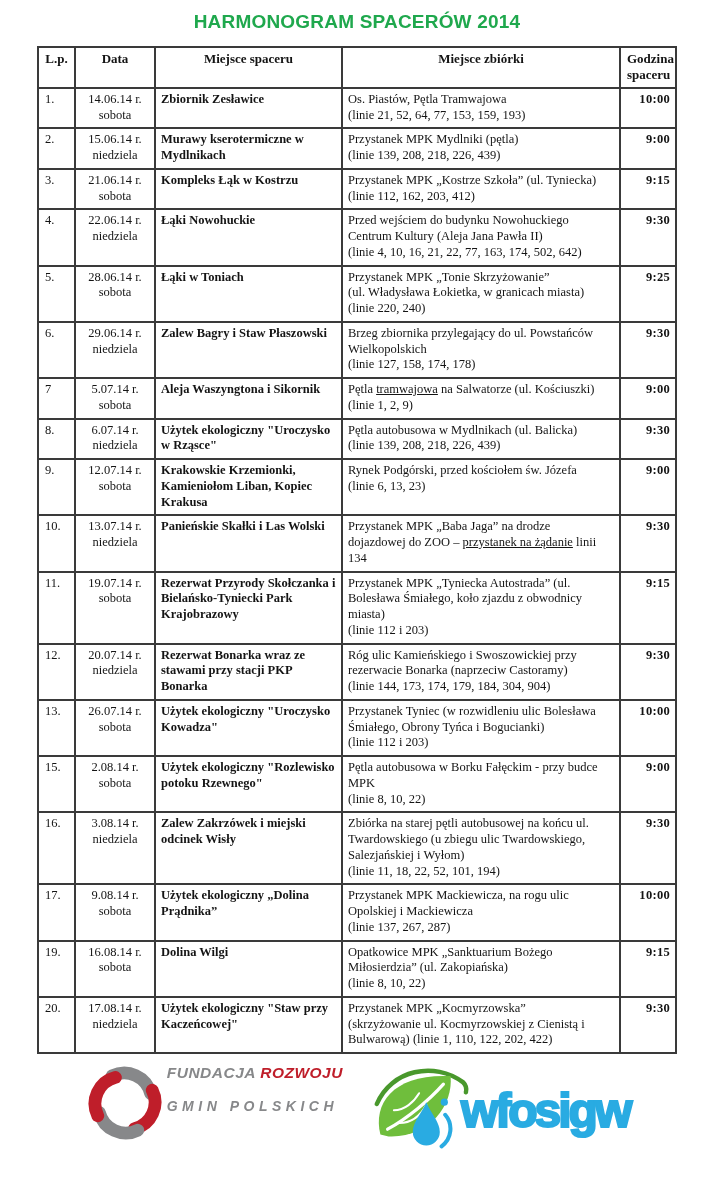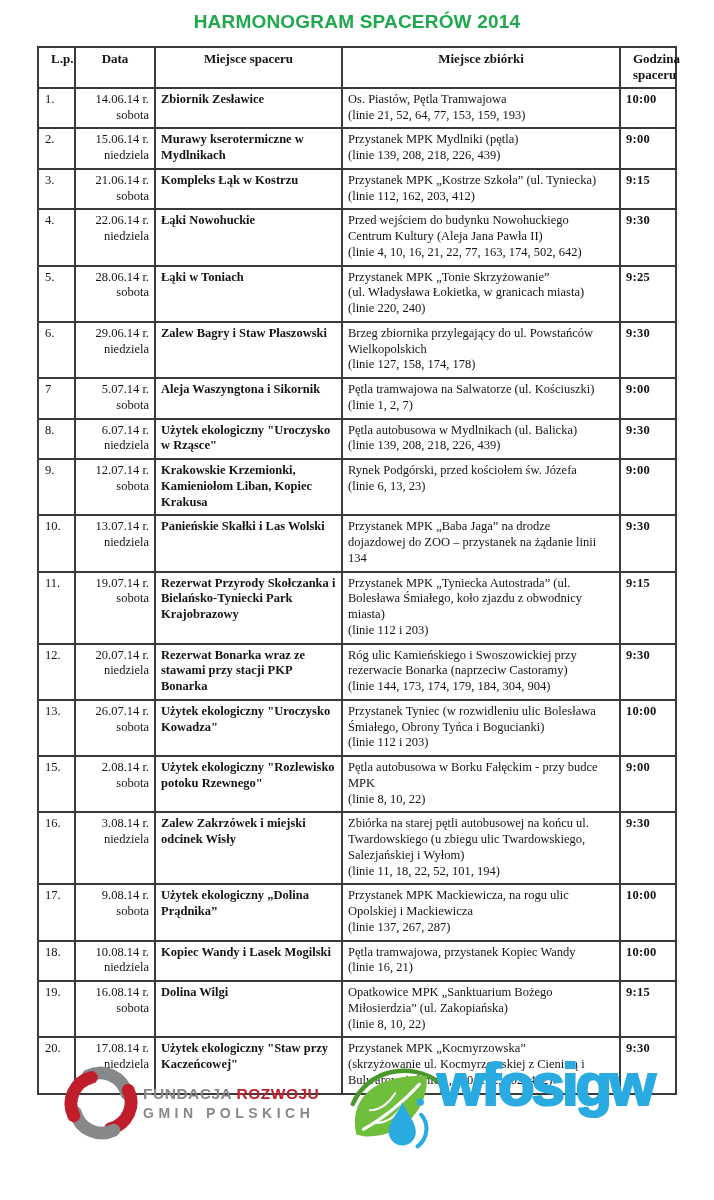--- a/index.html
+++ b/index.html
@@ -11,40 +11,40 @@
   html,body{margin:0;padding:0;}
   body{width:714px;height:1200px;background:#ffffff;color:var(--text);
        font-family:"Liberation Serif", serif;}
   .page{position:relative;width:714px;height:1155px;overflow:hidden;background:#fff;}
   .doc-title{font-family:"Liberation Sans", sans-serif;font-weight:bold;
        font-size:19px;letter-spacing:0.2px;color:var(--title-green);
        text-align:center;margin:11px 0 13px 0;}
   table.schedule{border-collapse:collapse;margin:0 auto;width:638px;table-layout:fixed;}
   .schedule th,.schedule td{border:2px solid var(--border);vertical-align:top;
        padding:3px 5px 4px 5px;font-size:12.5px;line-height:1.26;}
-  .schedule th{font-size:13px;font-weight:bold;text-align:center;padding:3px 12px;}
+  .schedule th{font-size:13px;font-weight:bold;text-align:center;padding:3px 6px;}
   td.c-lp{padding-left:6px;}
-  td.c-date{text-align:right;}
+  td.c-date{text-align:center;}
   td.c-place{font-weight:bold;}
-  td.c-time{font-weight:bold;text-align:left;letter-spacing:0.3px;}
+  td.c-time{font-weight:bold;text-align:right;letter-spacing:0.3px;}
   .mline{display:block;}
-  .u{}
+  .u{text-decoration:underline;}
   
   .footer{position:absolute;left:0;right:0;bottom:6px;height:92px;
        display:flex;align-items:center;justify-content:center;gap:26px;}
-  .frgp{display:flex;align-items:center;gap:2px;}
+  .frgp{display:flex;gap:2px;font-style:italic;}
   .frgp-text{font-family:"Liberation Sans", sans-serif;line-height:1.25;}
   .frgp-l1{font-size:15.5px;font-weight:bold;letter-spacing:0.5px;color:var(--frgp-gray);}
   .frgp-l1 .red{color:var(--frgp-red);}
-  .frgp-l2{font-size:14px;font-weight:bold;letter-spacing:4.5px;color:var(--frgp-gray);margin-top:2px;}
+  .frgp-l2{font-size:14px;font-weight:bold;letter-spacing:4.5px;color:var(--frgp-gray);margin-top:16px;}
   .wfos{display:flex;align-items:flex-start;}
   .wfos svg{margin-top:2px;margin-right:-10px;}
   .wfos-text{display:flex;flex-direction:column;}
   .wfos-word{font-family:"Liberation Sans", sans-serif;font-weight:bold;
-       font-size:60px;line-height:0.92;letter-spacing:-3px;color:var(--wfos-blue);
+       font-size:48px;line-height:0.92;letter-spacing:-3px;color:var(--wfos-blue);margin-top:32px;
        -webkit-text-stroke:2.2px var(--wfos-blue);}
   .wfos-city{font-family:"Liberation Sans", sans-serif;font-weight:bold;
        font-size:14px;letter-spacing:6px;color:var(--city-blue);
        margin-top:-1px;padding-left:14px;}
   .blade-gray{stroke:var(--frgp-gray);}
   .blade-red{stroke:var(--frgp-red);}
 </style>
 </head>
 <body>
 
@@ -159,21 +159,21 @@
 
     <tr>
       <td class="c-lp">7</td>
       <td class="c-date">
         <div>5.07.14 r.</div>
         <div>sobota</div>
       </td>
       <td class="c-place">Aleja Waszyngtona i Sikornik</td>
       <td class="c-meet">
             <div class="mline">Pętla <span class="u">tramwajowa</span> na Salwatorze (ul. Kościuszki)</div>
-            <div class="mline">(linie 1, 2, 7)</div>
+            <div class="mline">(linie 1, 2, 9)</div>
           </td>
       <td class="c-time">9:00</td>
     </tr>
 
     <tr>
       <td class="c-lp">8.</td>
       <td class="c-date">
         <div>6.07.14 r.</div>
         <div>niedziela</div>
       </td>
@@ -300,33 +300,20 @@
       </td>
       <td class="c-place">Użytek ekologiczny „Dolina Prądnika”</td>
       <td class="c-meet">
             <div class="mline">Przystanek MPK Mackiewicza, na rogu ulic</div>
             <div class="mline">Opolskiej i Mackiewicza</div>
             <div class="mline">(linie 137, 267, 287)</div>
           </td>
       <td class="c-time">10:00</td>
     </tr>
 
-    <tr>
-      <td class="c-lp">18.</td>
-      <td class="c-date">
-        <div>10.08.14 r.</div>
-        <div>niedziela</div>
-      </td>
-      <td class="c-place">Kopiec Wandy i Lasek Mogilski</td>
-      <td class="c-meet">
-            <div class="mline">Pętla tramwajowa, przystanek Kopiec Wandy</div>
-            <div class="mline">(linie 16, 21)</div>
-          </td>
-      <td class="c-time">10:00</td>
-    </tr>
 
     <tr>
       <td class="c-lp">19.</td>
       <td class="c-date">
         <div>16.08.14 r.</div>
         <div>sobota</div>
       </td>
       <td class="c-place">Dolina Wilgi</td>
       <td class="c-meet">
             <div class="mline">Opatkowice MPK „Sanktuarium Bożego</div>

